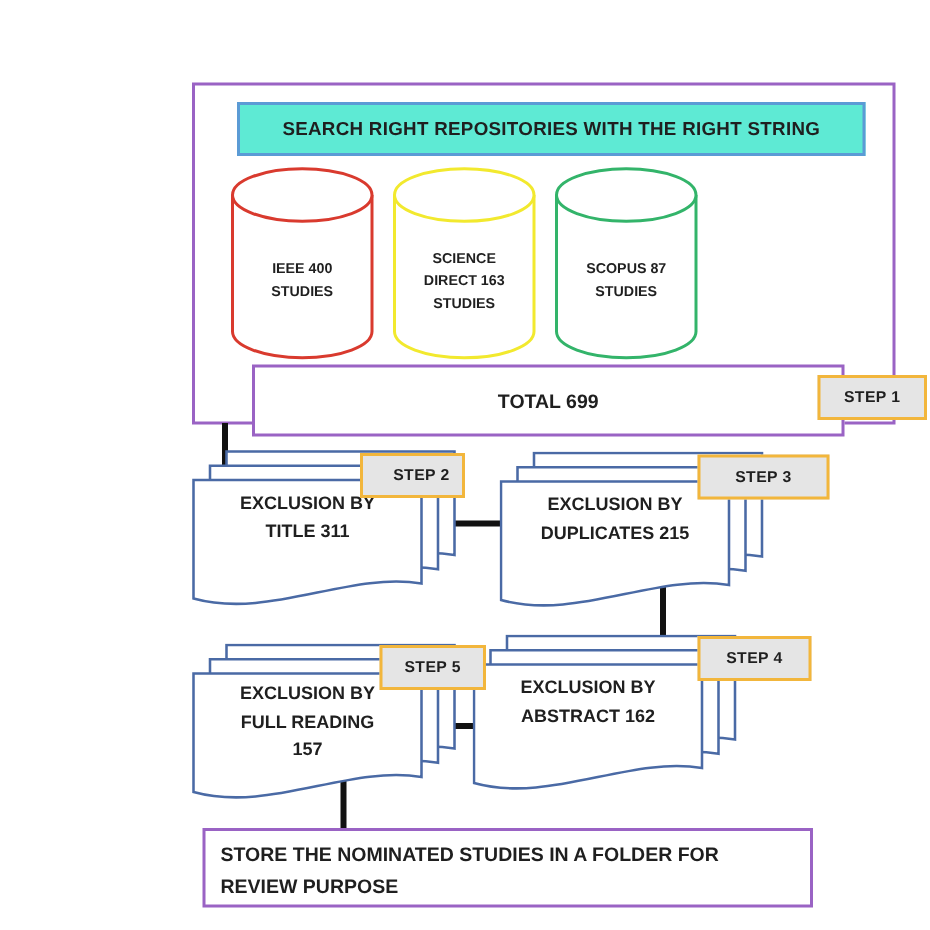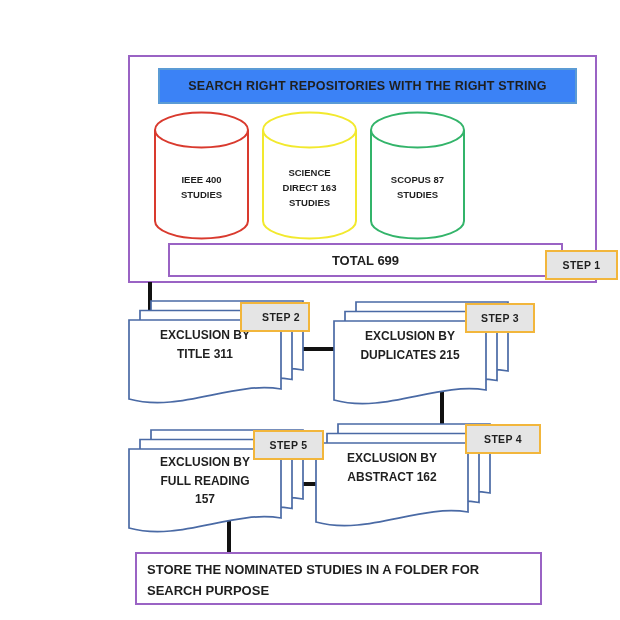--- a/index.html
+++ b/index.html
@@ -3,23 +3,23 @@
 <meta charset="utf-8">
 <style>
   html,body{margin:0;padding:0;background:#fff;}
   .canvas{
     position:relative;width:620px;height:620px;background:#fff;
     font-family:"Liberation Sans",sans-serif;color:#1f1f1f;overflow:hidden;
   }
   .abs{position:absolute;box-sizing:border-box;}
   
   .outer-box{left:128px;top:55px;width:469px;height:228px;border:2px solid #9a63c4;background:#fff;}
-  .title-box{left:158px;top:68px;width:419px;height:36px;border:2px solid #5b9bd5;background:#3b82f6;
+  .title-box{left:158px;top:68px;width:419px;height:36px;border:2px solid #5b9bd5;background:#5eead4;
     display:flex;align-items:center;justify-content:center;font-size:12.5px;font-weight:700;letter-spacing:.2px;}
-  .total-box{left:168px;top:243px;width:395px;height:34px;border:2px solid #9a63c4;background:#fff;
+  .total-box{left:168px;top:243px;width:395px;height:48px;border:2px solid #9a63c4;background:#fff;
     display:flex;align-items:center;justify-content:center;font-size:13px;font-weight:700;}
   
   .cyl{width:97px;height:130px;top:110px;}
   .cyl svg{position:absolute;left:0;top:0;}
   .cyl .cyl-label{position:absolute;left:9px;right:9px;top:38px;bottom:14px;
     display:flex;align-items:center;justify-content:center;text-align:center;
     font-size:9.5px;font-weight:700;line-height:15px;}
   
   .step-box{background:#e5e5e5;border:2.5px solid #f2b63c;display:flex;align-items:center;justify-content:center;
     font-size:10.5px;font-weight:700;letter-spacing:.3px;}
@@ -114,21 +114,21 @@
   <div class="abs stack tall" style="left:128px;top:429px;">
     <svg width="178" height="110" viewBox="0 0 178 110">
       <path transform="translate(22,0)" d="M1 1 L153 1 L153 70 C104 62 52 94 1 80 Z"></path>
       <path transform="translate(11,9.5)" d="M1 1 L153 1 L153 70 C104 62 52 94 1 80 Z"></path>
       <path transform="translate(0,19)" d="M1 1 L153 1 L153 70 C104 62 52 94 1 80 Z"></path>
     </svg>
     <div class="stack-label">EXCLUSION BY FULL READING 157</div>
   </div>
 
   <div class="abs step-box" style="left:240px;top:302px;width:70px;height:30px;padding-left:12px;">STEP 2</div>
-  <div class="abs step-box" style="left:465px;top:303px;width:70px;height:30px;">STEP 3</div>
+  <div class="abs step-box" style="left:465px;top:303px;width:88px;height:30px;">STEP 3</div>
   <div class="abs step-box" style="left:465px;top:424px;width:76px;height:30px;">STEP 4</div>
   <div class="abs step-box" style="left:253px;top:430px;width:71px;height:30px;">STEP 5</div>
 
   <div class="abs store-box">
-    <span>STORE THE NOMINATED STUDIES IN A FOLDER FOR SEARCH PURPOSE</span>
+    <span>STORE THE NOMINATED STUDIES IN A FOLDER FOR REVIEW PURPOSE</span>
   </div>
 
 </div>
 
 </body></html>

